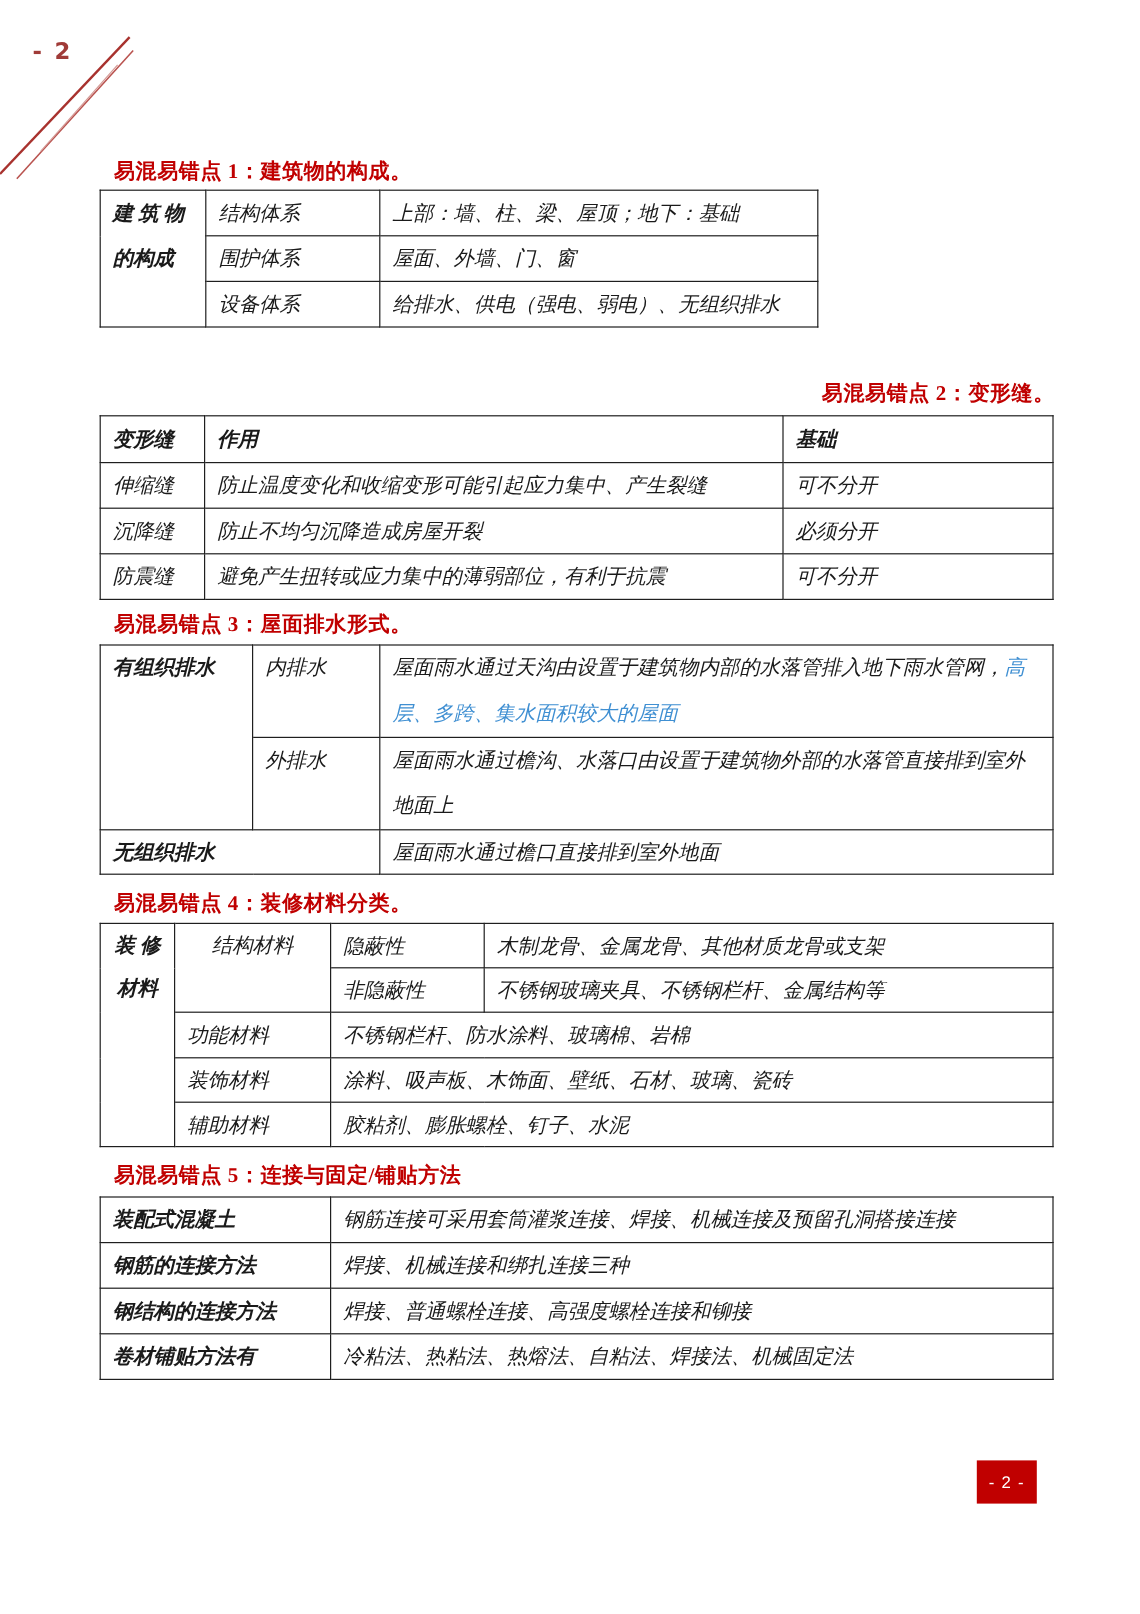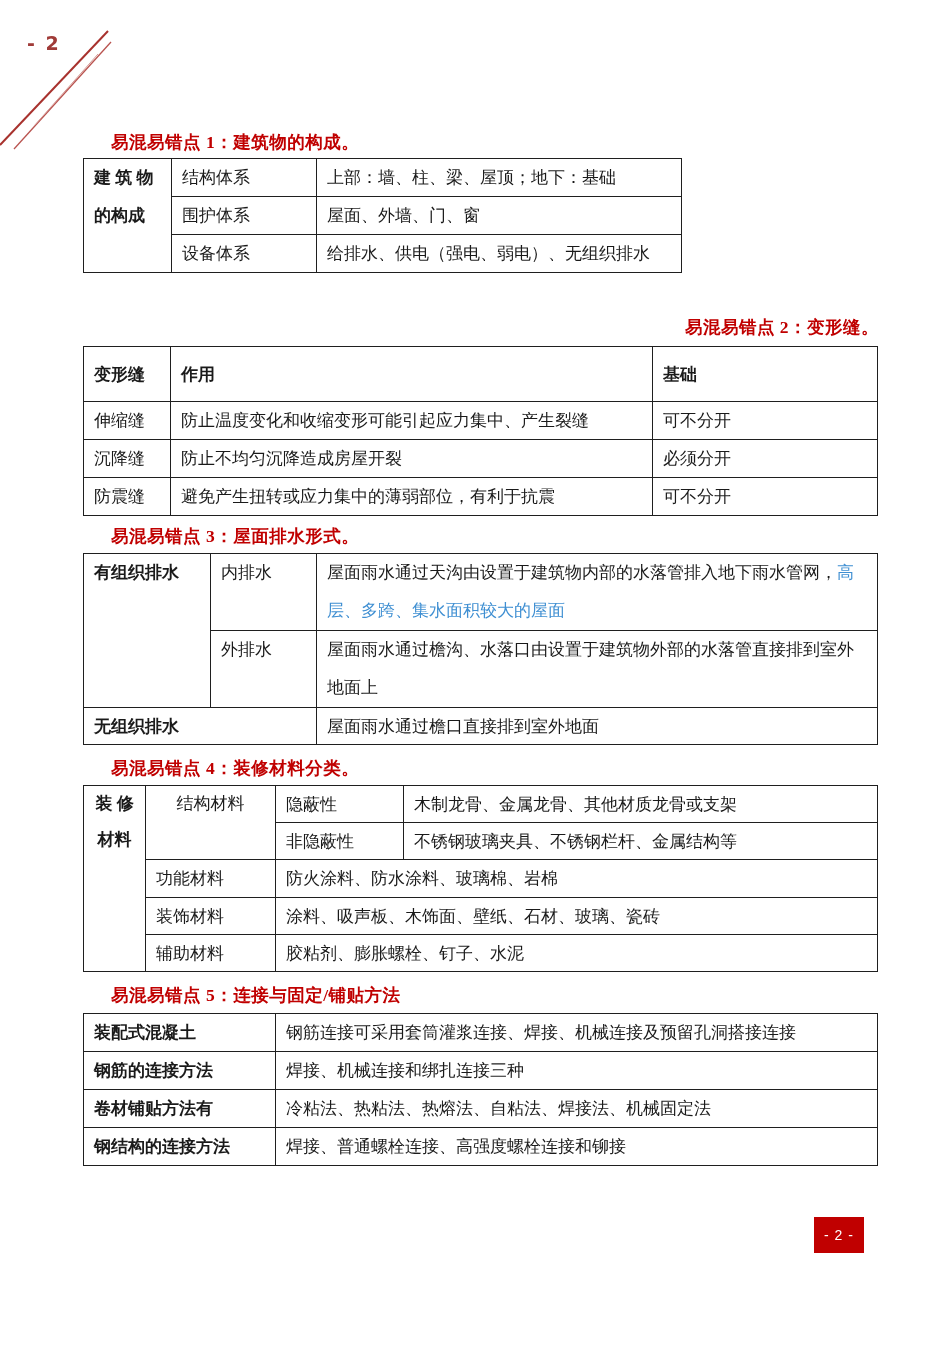--- a/index.html
+++ b/index.html
@@ -8,38 +8,38 @@
     font-family:"Liberation Serif","DejaVu Serif",serif; color:#1a1a1a; overflow:hidden;
   }
   .corner-mark {
     position:absolute; left:27px; top:32px; font-size:19px; letter-spacing:2px;
     color:#A03B38; font-weight:600; font-family:"DejaVu Sans",sans-serif;
   }
   .corner-slash { position:absolute; left:0; top:25px; }
   .content { position:absolute; left:83px; top:0; width:796px; }
   .sec {
     color:#C00000; font-weight:bold; font-size:17.5px; line-height:19px;
-    margin-left:28px; letter-spacing:0.5px;
+    margin-left:12px; letter-spacing:0.5px;
   }
   .s1 { margin-top:133px; margin-bottom:6px; }
   .s2 { margin-top:45px;  margin-bottom:9px;text-align:right; }
   .s3 { margin-top:11px;  margin-bottom:7px; }
   .s4 { margin-top:14px;  margin-bottom:7px; }
   .s5 { margin-top:14px;  margin-bottom:8px; }
-  table.t { border-collapse:collapse; table-layout:fixed; }
+  table.t { border-collapse:collapse; table-layout:fixed;font-style:italic; }
   table.t td {
     border:1.5px solid #1f1f1f; padding:2px 10px; font-size:17px;
     vertical-align:middle; overflow:hidden;
   }
   .b   { font-weight:bold; }
   .ctr { text-align:left; }
   .top { vertical-align:top !important; }
   .lh38 { line-height:38px; padding-top:0 !important; padding-bottom:0 !important; }
   .lh37 { line-height:36px; padding-top:0 !important; padding-bottom:0 !important;text-align:center; }
-  .r39 { height:55px; } .r38 { height:38px; } .r37 { height:37px; }
+  .r39 { height:39px; } .r38 { height:38px; } .r37 { height:37px; }
   .r77 { height:77px; } .r76 { height:76px; }
   .blue { color:#3F8FD2; }
   .page-badge {
     position:absolute; left:814px; top:1217px; width:50px; height:36px;
     background:#C00000; color:#ffffff; font-size:14px; letter-spacing:1px;
     display:flex; align-items:center; justify-content:center;
     font-family:"Liberation Sans",sans-serif;
   }
 </style>
 </head>
@@ -156,21 +156,21 @@
         <td class="top lh37" rowspan="2">结构材料</td>
         <td>隐蔽性</td>
         <td>木制龙骨、金属龙骨、其他材质龙骨或支架</td>
       </tr>
       <tr class="r37">
         <td>非隐蔽性</td>
         <td>不锈钢玻璃夹具、不锈钢栏杆、金属结构等</td>
       </tr>
       <tr class="r38">
         <td>功能材料</td>
-        <td colspan="2">防火涂料、防水涂料、玻璃棉、岩棉</td>
+        <td colspan="2">不锈钢栏杆、防水涂料、玻璃棉、岩棉</td>
       </tr>
       <tr class="r37">
         <td>装饰材料</td>
         <td colspan="2">涂料、吸声板、木饰面、壁纸、石材、玻璃、瓷砖</td>
       </tr>
       <tr class="r37">
         <td>辅助材料</td>
         <td colspan="2">胶粘剂、膨胀螺栓、钉子、水泥</td>
       </tr>
     </tbody>
@@ -185,27 +185,27 @@
       <tbody>
       <tr class="r38">
         <td class="b">装配式混凝土</td>
         <td>钢筋连接可采用套筒灌浆连接、焊接、机械连接及预留孔洞搭接连接</td>
       </tr>
       <tr class="r38">
         <td class="b">钢筋的连接方法</td>
         <td>焊接、机械连接和绑扎连接三种</td>
       </tr>
       <tr class="r38">
+        <td class="b">钢结构的连接方法</td>
+        <td>焊接、普通螺栓连接、高强度螺栓连接和铆接</td>
+      </tr>
+      <tr class="r38">
         <td class="b">卷材铺贴方法有</td>
         <td>冷粘法、热粘法、热熔法、自粘法、焊接法、机械固定法</td>
       </tr>
-      <tr class="r38">
-        <td class="b">钢结构的连接方法</td>
-        <td>焊接、普通螺栓连接、高强度螺栓连接和铆接</td>
-      </tr>
     </tbody>
       </table>
 
   </div>
 
   <div class="page-badge">- 2 -</div>
 
 </div>
 
 </body></html>

